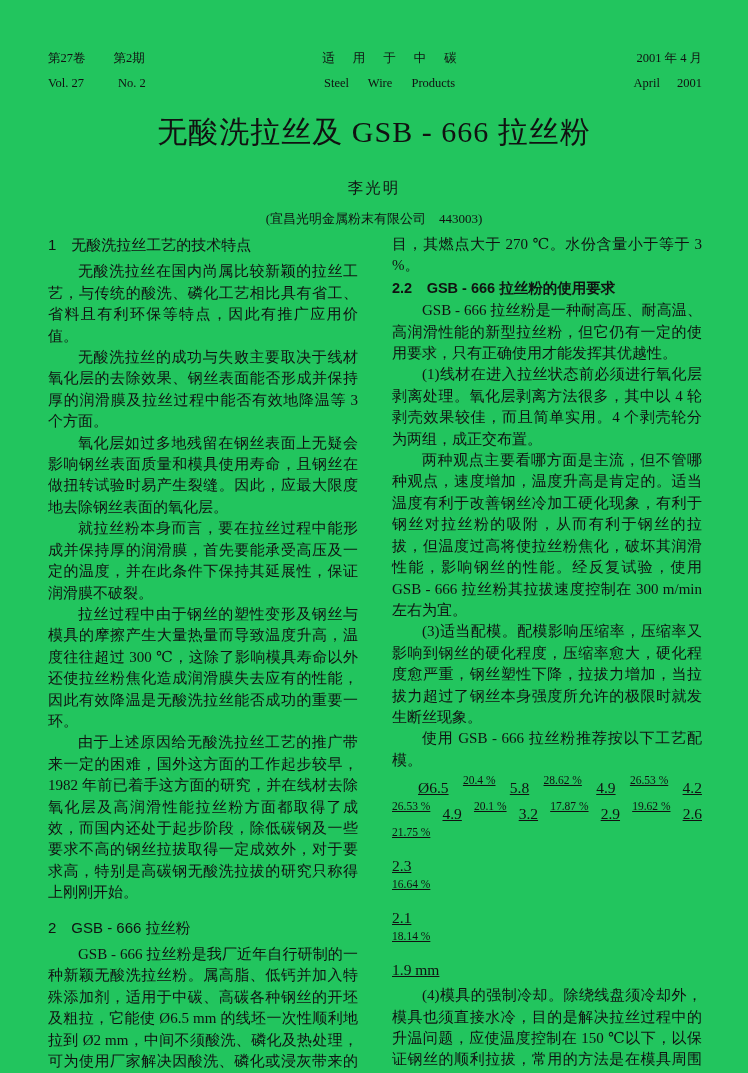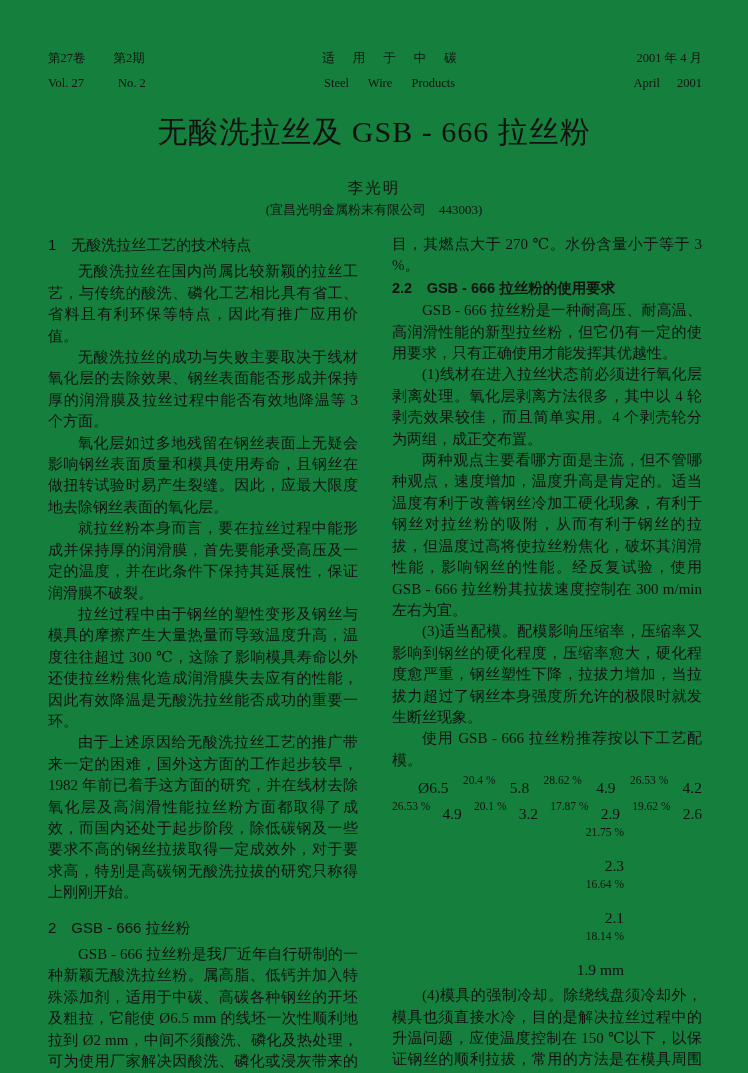--- a/index.html
+++ b/index.html
@@ -1,20 +1,20 @@
 <!DOCTYPE html>
 <html><head>
 <meta charset="utf-8">
 <style>
   html,body{margin:0;padding:0;background:#e8e8e8;}
   .page{
     position:relative;
     width:748px;height:1073px;
     margin:0 auto;
-    background:#15803d;
+    background:#22c55e;
     color:#111;
     font-family:"Liberation Serif","DejaVu Serif",serif;
     overflow:hidden;
   }
   
   .jheader{
     position:absolute;top:46px;left:48px;right:46px;
     display:flex;justify-content:space-between;align-items:flex-start;
     font-size:12.5px;line-height:25px;
   }
@@ -28,37 +28,37 @@
   
   .title{
     position:absolute;top:112px;left:0;width:100%;
     text-align:center;font-size:30px;letter-spacing:1px;
   }
   .author{
     position:absolute;top:178px;left:0;width:100%;
     text-align:center;font-size:15.5px;letter-spacing:2px;
   }
   .affil{
-    position:absolute;top:201px;left:0;width:100%;
+    position:absolute;top:210px;left:0;width:100%;
     text-align:center;font-size:13px;
   }
   
   .columns{
     position:absolute;top:234px;left:48px;width:654px;
     display:flex;gap:34px;
   }
   .col{width:310px;font-size:15px;line-height:21.4px;text-align:justify;}
   .col .h1{font-weight:normal;margin:13px 0 6px;font-family:"Liberation Sans","DejaVu Sans",sans-serif;font-size:15px;}
   .col .h1:first-child{margin-top:0;}
   .col .h2{font-weight:bold;margin:1px 0;font-family:"Liberation Sans","DejaVu Sans",sans-serif;font-size:14.5px;}
   .col .p{margin:0;text-indent:2em;}
   .col .pc{margin:0;text-indent:0;}
   
   .die-block{margin:4px 0 2px;}
-  .die-row{display:flex;justify-content:space-between;align-items:flex-end;line-height:26px;}
+  .die-row{display:flex;justify-content:space-between;align-items:flex-start;line-height:26px;text-decoration:underline;}
   .die-row.r1{margin-left:26px;}
   .die-row.r3{margin-right:78px;flex-direction:column;}
   .die-row .pct{font-size:11.5px;position:relative;top:-8px;white-space:nowrap;}
   .die-row .num{font-size:15.5px;white-space:nowrap;}
 </style>
 </head>
 <body>
 
 <div class="page">
 

